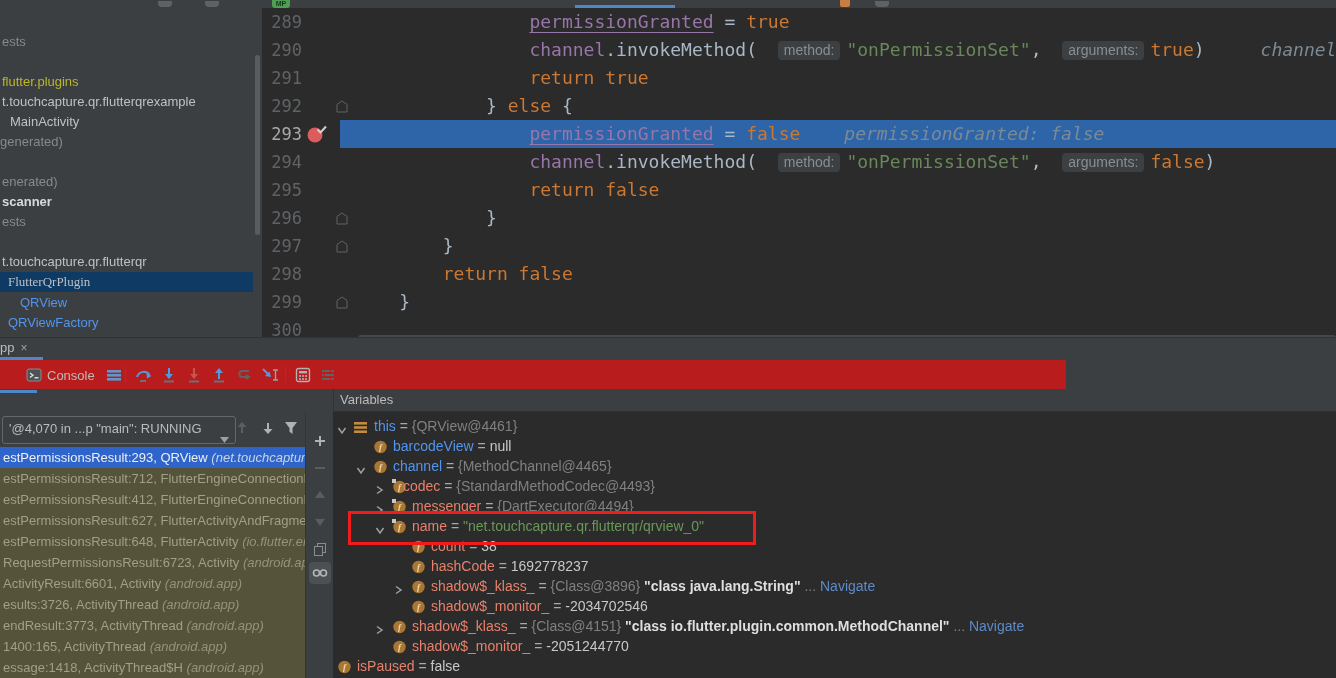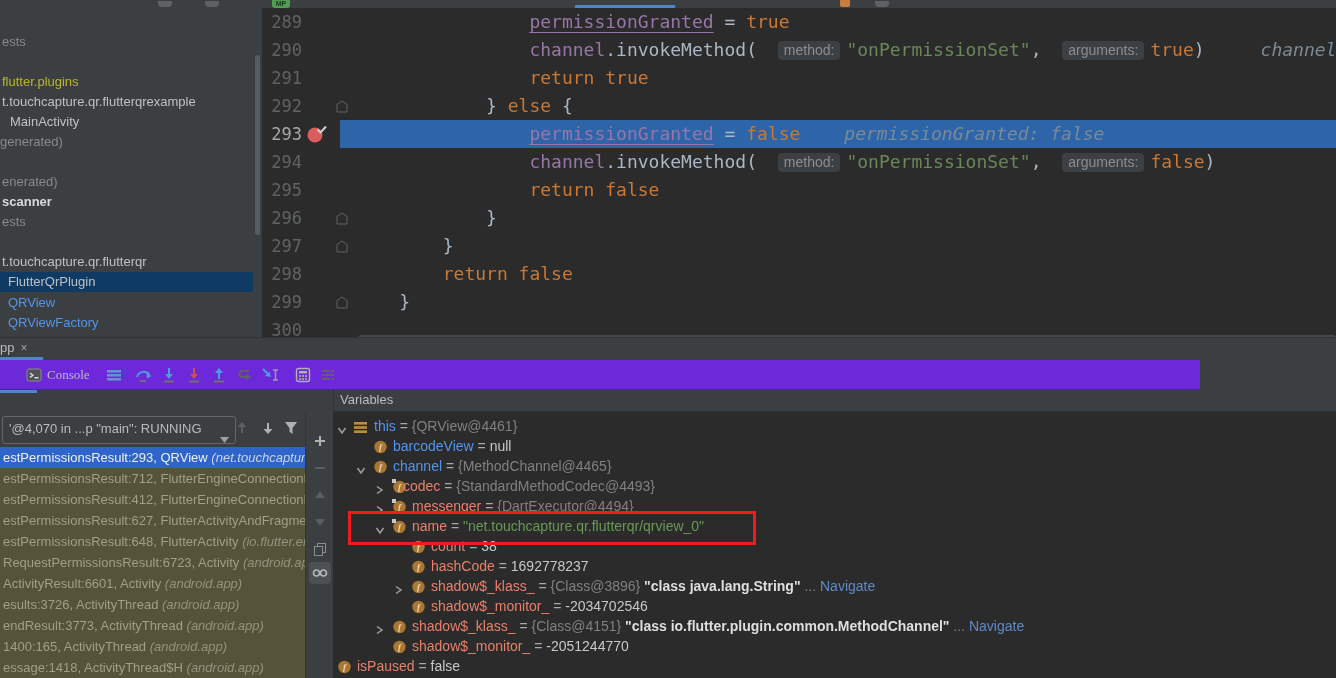--- a/index.html
+++ b/index.html
@@ -37,21 +37,21 @@
   .chip{display:inline-block;background:#3D4043;color:#8A8E91;border-radius:4px;
         font-family:"Liberation Sans",sans-serif;font-size:14px;line-height:19px;
         padding:0 6px;margin:0 6px 0 10px;vertical-align:1px;}
   .dhint{color:#7C8A95;font-style:italic;}
   #hscroll{left:358px;top:335px;width:978px;height:6px;background:#454749;border-radius:3px;}
   
   #debug{left:0;top:337px;width:1336px;height:341px;background:#3C3F41;border-top:1px solid #323232;}
   #sess-tab{left:0;top:340px;height:18px;color:#BBBBBB;font-size:13px;line-height:16px;}
   #sess-close{color:#9DA0A2;font-size:12px;margin-left:6px;}
   #sess-underline{left:0;top:357px;width:43px;height:3px;background:#4A88C7;}
-  #dbg-toolbar{left:0;top:360px;width:1200px;height:29px;background:#6d28d9;font-family:Liberation Serif, serif;}
+  #dbg-toolbar{left:0;top:360px;width:1066px;height:29px;background:#b91c1c;}
   .tbtn{position:absolute;top:5px;width:20px;height:20px;display:flex;align-items:center;justify-content:center;}
   .tsep{position:absolute;top:6px;width:1px;height:17px;background:#515355;}
   #console-tab{left:26px;top:4px;height:22px;display:flex;align-items:center;color:#BBBBBB;font-size:13px;}
   #console-tab svg{margin-right:5px;}
   #debugger-tab-sliver{left:0;top:366px;width:3px;height:14px;background:#D66B5B;}
   #frames-underline{left:0;top:390px;width:37px;height:3px;background:#4A88C7;}
   
   #thread-row{left:0;top:393px;width:305px;height:54px;background:#3C3F41;}
   #thread-combo{position:absolute;left:2px;top:23px;width:220px;height:26px;border:1px solid #646869;
                 border-radius:3px;color:#BBBBBB;font-size:13px;line-height:24px;padding:0 6px;
@@ -103,22 +103,22 @@
   <div class="abs" id="project">
       <div class="proj-item" style="top: 24px;"><span class="pc-gray" style="padding-left: 2px;">ests</span></div>
       <div class="proj-item" style="top: 64px;"><span class="pc-olive" style="padding-left: 2px;">flutter.plugins</span></div>
       <div class="proj-item" style="top: 84px;"><span class="pc-light" style="padding-left: 2px;">t.touchcapture.qr.flutterqrexample</span></div>
       <div class="proj-item" style="top: 104px;"><span class="pc-light" style="padding-left: 10px;">MainActivity</span></div>
       <div class="proj-item" style="top: 124px;"><span class="pc-gray" style="padding-left: 0;">generated)</span></div>
       <div class="proj-item" style="top: 164px;"><span class="pc-gray" style="padding-left: 2px;">enerated)</span></div>
       <div class="proj-item" style="top: 184px;"><span class="pc-boldwhite" style="padding-left: 2px;">scanner</span></div>
       <div class="proj-item" style="top: 204px;"><span class="pc-gray" style="padding-left: 2px;">ests</span></div>
       <div class="proj-item" style="top: 244px;"><span class="pc-light" style="padding-left: 2px;">t.touchcapture.qr.flutterqr</span></div>
-      <div class="proj-item proj-sel" style="top: 264px;"><span class="pc-light" style="padding-left: 8px;">FlutterQrPlugin</span></div>
-      <div class="proj-item" style="top: 285px;"><span class="pc-blue" style="padding-left: 8px;">QRView</span></div>
+      <div class="proj-item proj-sel" style="top: 264px;"><span class="pc-light" style="padding-left: 8px; font-family: Liberation Serif, serif;">FlutterQrPlugin</span></div>
+      <div class="proj-item" style="top: 285px;"><span class="pc-blue" style="padding-left: 20px;">QRView</span></div>
       <div class="proj-item" style="top: 305px;"><span class="pc-blue" style="padding-left: 8px;">QRViewFactory</span></div>
     </div>
   <div class="abs" id="proj-scroll">
     <div class="abs" id="proj-thumb"></div>
   </div>
 
   <div class="abs" id="gutter"></div>
   <div class="abs" id="editor"></div>
   <div id="editor-rows">
       <div class="abs ed-row" style="top: 8px;">

